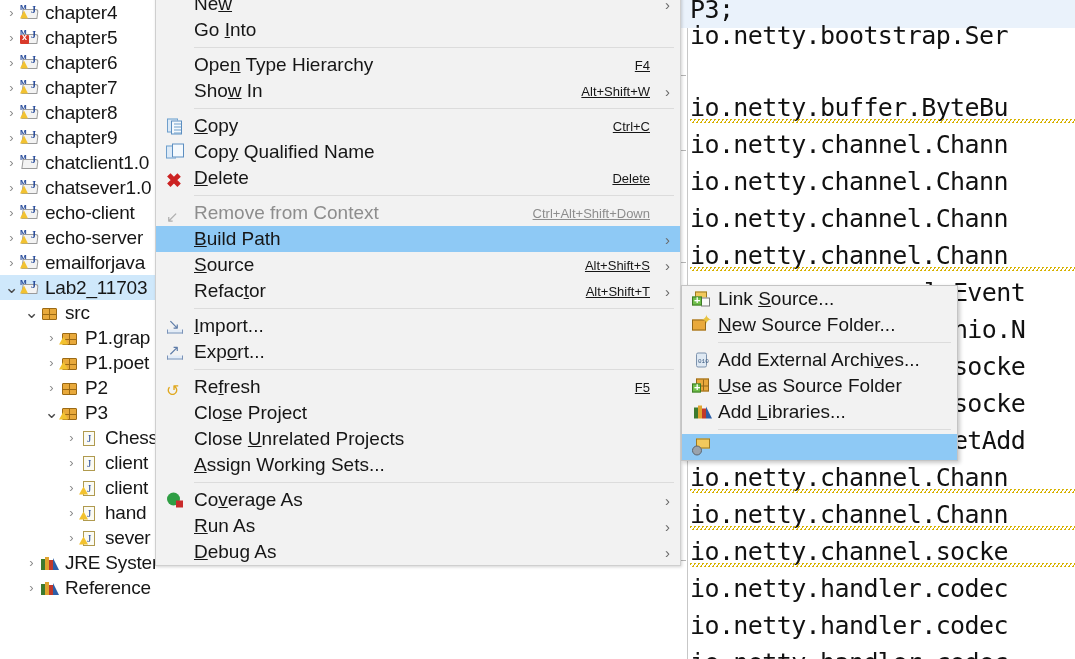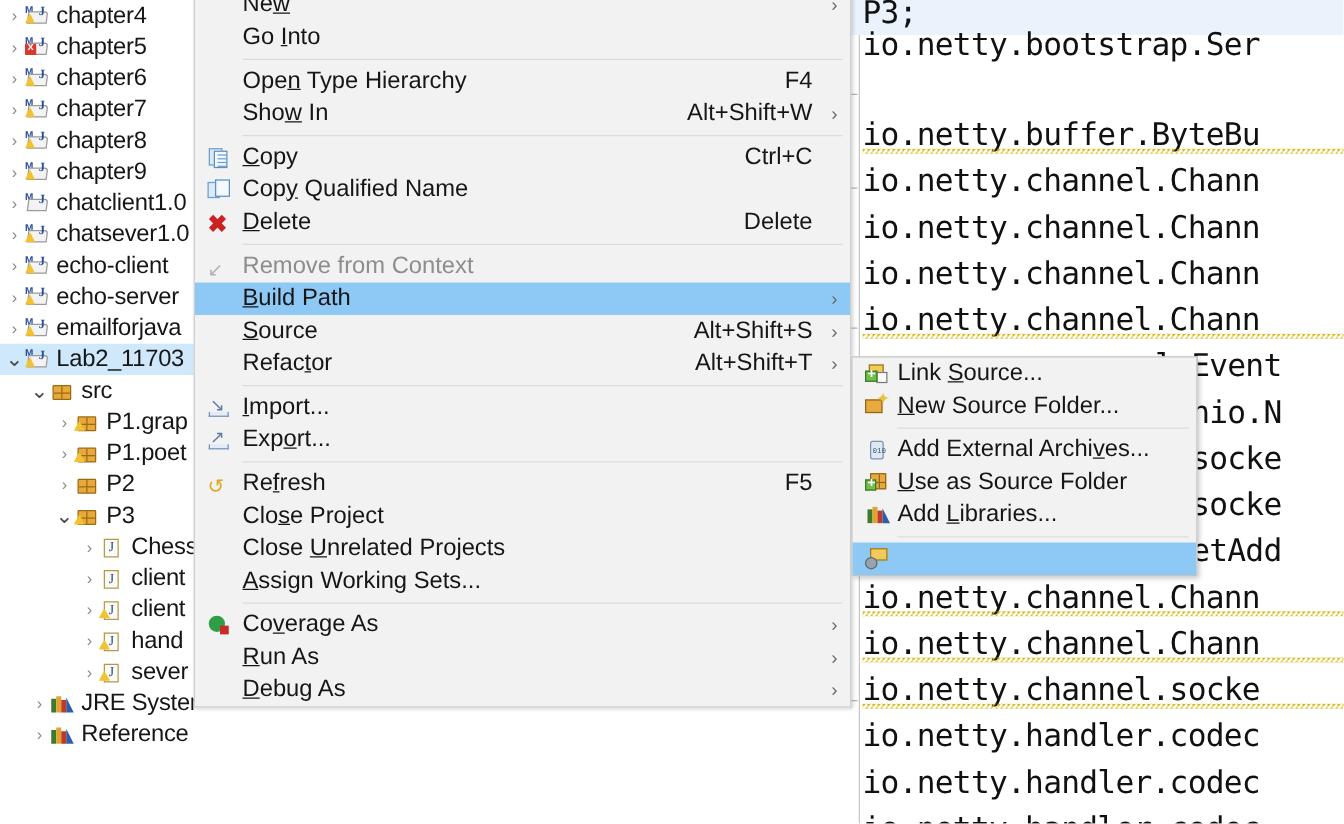--- a/index.html
+++ b/index.html
@@ -217,23 +217,24 @@
     font-size: 19px;
     color: #161616;
     white-space: nowrap;
   }
   .mi.highlight {
     background: #8ec9f5;
   }
   .mi.disabled { color: #8d8d8d; }
   .mi .accel {
     margin-left: auto;
-    font-size: 19px;
+    font-size: 13px;
     color: inherit;
     padding-right: 4px;
+    text-decoration: underline;
   }
   .mi .arrow {
     margin-left: 6px;
     font-size: 15px;
     color: #6a6a6a;
     width: 10px;
     text-align: right;
   }
   .mi .mlabel u { text-decoration: underline; }
   .sep {
@@ -749,20 +750,21 @@
       <div class="mi">
         <span class="micon"><span class="ic-delete">✖</span></span>
         <span class="mlabel"><u>D</u>elete</span>
         <span class="accel">Delete</span>
         <span class="arrow" style="visibility: hidden;">›</span>
       </div>
       <div class="sep"></div>
       <div class="mi disabled">
         <span class="micon"><span class="ic-remove">↙</span></span>
         <span class="mlabel">Remove from Context</span>
+        <span class="accel">Ctrl+Alt+Shift+Down</span>
         <span class="arrow" style="visibility: hidden;">›</span>
       </div>
       <div class="mi highlight">
         <span class="mlabel"><u>B</u>uild Path</span>
         <span class="accel"></span>
         <span class="arrow">›</span>
       </div>
       <div class="mi">
         <span class="mlabel"><u>S</u>ource</span>
         <span class="accel">Alt+Shift+S</span>

